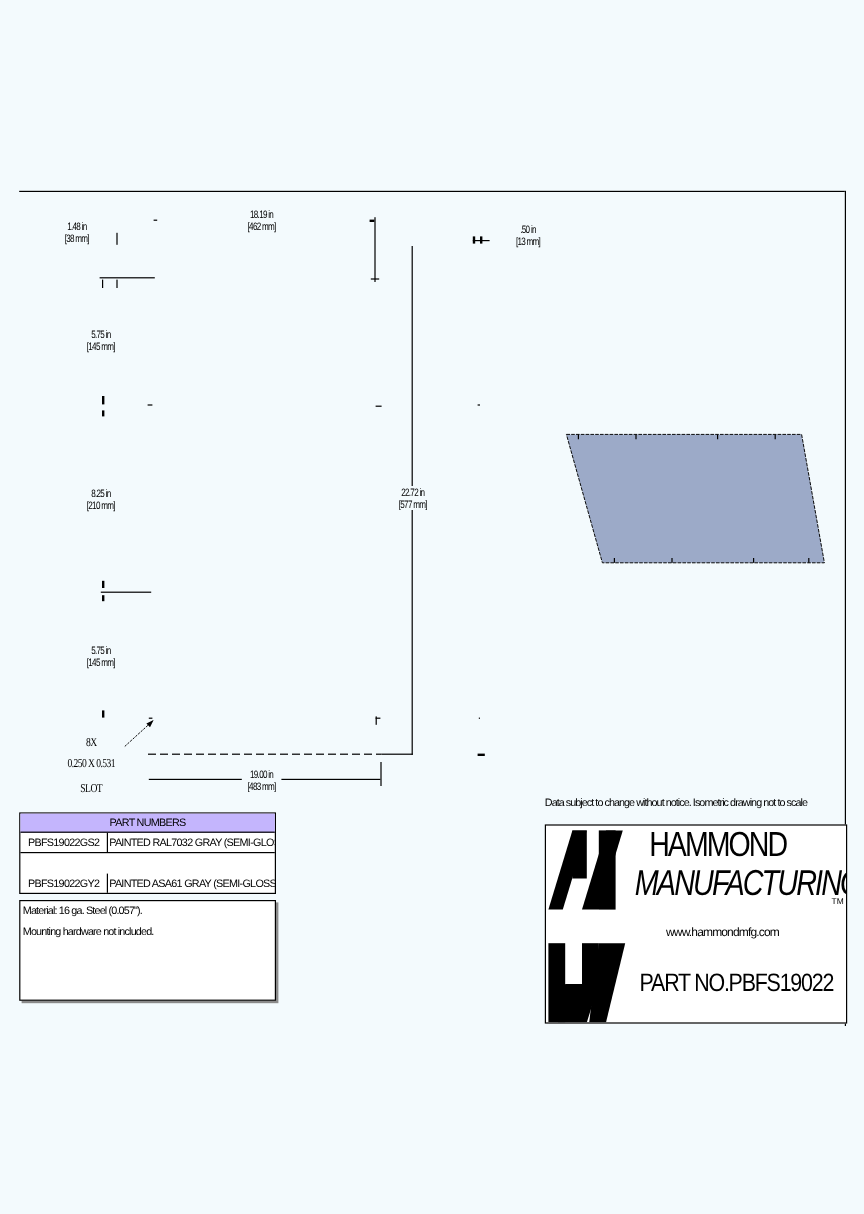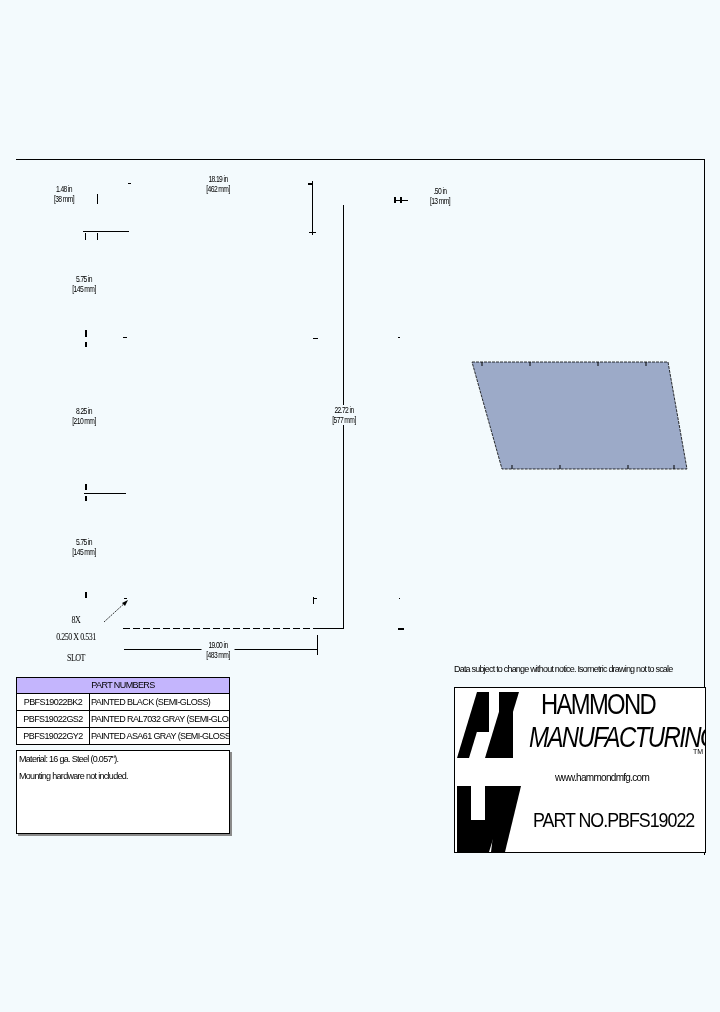--- a/index.html
+++ b/index.html
@@ -17,21 +17,21 @@
          transform: scaleX(0.75); transform-origin: center; white-space: nowrap; }
   .ln { position: absolute; background: #000; }
   .dash { position: absolute; height: 1px;
           background: repeating-linear-gradient(90deg, #000 0 7px, transparent 7px 10px); }
   
   .tbl { position: absolute; left: 16px; top: 677px; width: 212px;
          border: 1px solid #000; background: #fff; font-size: 9px; }
   .tbl .hdr { background: #c4b5fd; text-align: center; height: 15px; line-height: 15px;
               border-bottom: 1px solid #000; letter-spacing: -0.6px; }
   .tbl .row { display: flex; height: 16px; line-height: 16px; border-bottom: 1px solid #000; letter-spacing: -0.6px; }
-  .tbl .row:last-child { border-bottom: none; }
+  .tbl .row:last-child { border-bottom: none; margin-top: 17px; }
   .tbl .c1 { width: 72px; text-align: center; border-right: 1px solid #000; }
   .tbl .c2 { flex: 1; padding-left: 1px; white-space: nowrap; overflow: hidden; }
   .notes { position: absolute; left: 16px; top: 750px; width: 212px; height: 82px;
            border: 1px solid #000; background: #fff; font-size: 9px;
            box-shadow: 2px 2px 0 #8a8a8a; }
   .notes .hdr { background: #9e9e9e; text-align: center; height: 13px; line-height: 13px;
                 border-bottom: 1px solid #000; letter-spacing: -0.6px; }
   .notes .line { padding-left: 2px; height: 17px; line-height: 17px; letter-spacing: -0.7px; }
   .disclaimer { position: absolute; left: 454px; top: 664px; font-size: 9px; letter-spacing: -0.8px; white-space: nowrap; text-align: center; }
   .title-block { position: absolute; left: 454px; top: 687px; width: 250px; height: 164px;
@@ -149,24 +149,20 @@
     <line x1="44" y1="107" x2="44" y2="111"></line>
     <line x1="92" y1="107" x2="92" y2="111"></line>
     <line x1="160" y1="107" x2="160" y2="111"></line>
     <line x1="206" y1="107" x2="206" y2="111"></line>
   </g>
 </svg>
 
 <div class="tbl">
   <div class="hdr">PART NUMBERS</div>
   <div class="row">
-    <div class="c1">PBFS19022BK2</div>
-    <div class="c2">PAINTED BLACK (SEMI-GLOSS)</div>
-  </div>
-  <div class="row">
     <div class="c1">PBFS19022GS2</div>
     <div class="c2">PAINTED RAL7032 GRAY (SEMI-GLOSS)</div>
   </div>
   <div class="row">
     <div class="c1">PBFS19022GY2</div>
     <div class="c2">PAINTED ASA61 GRAY (SEMI-GLOSS)</div>
   </div>
 </div>
 
 <div class="notes">

